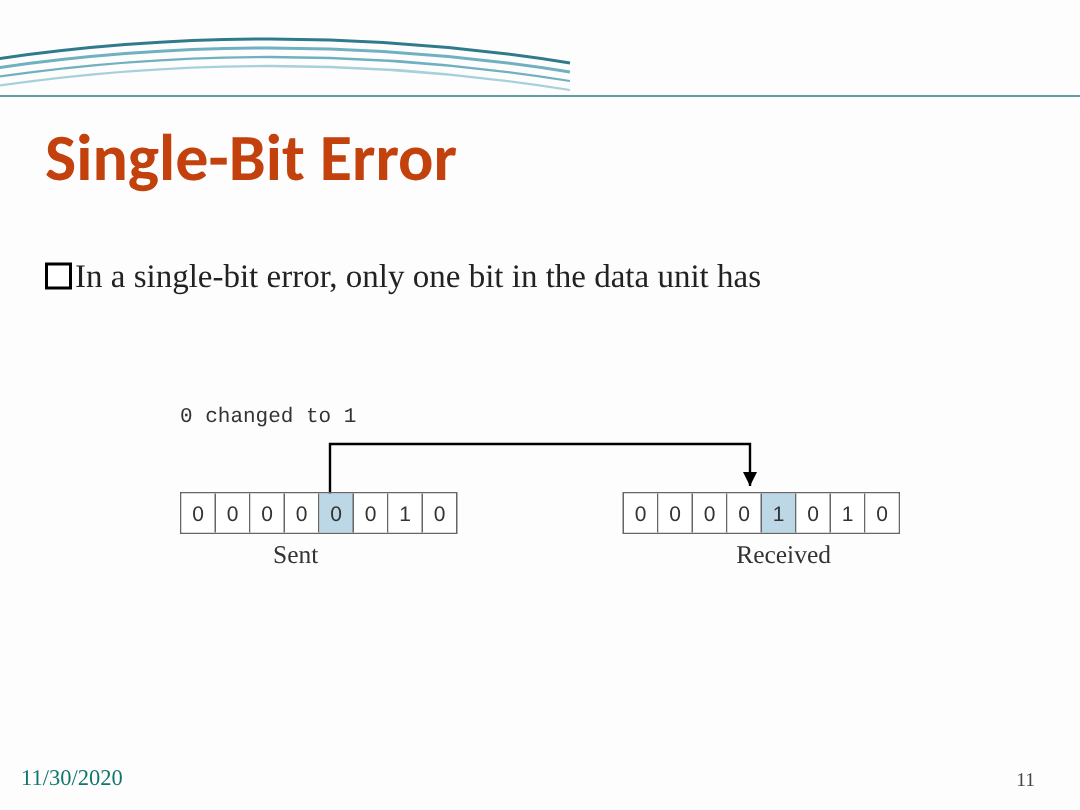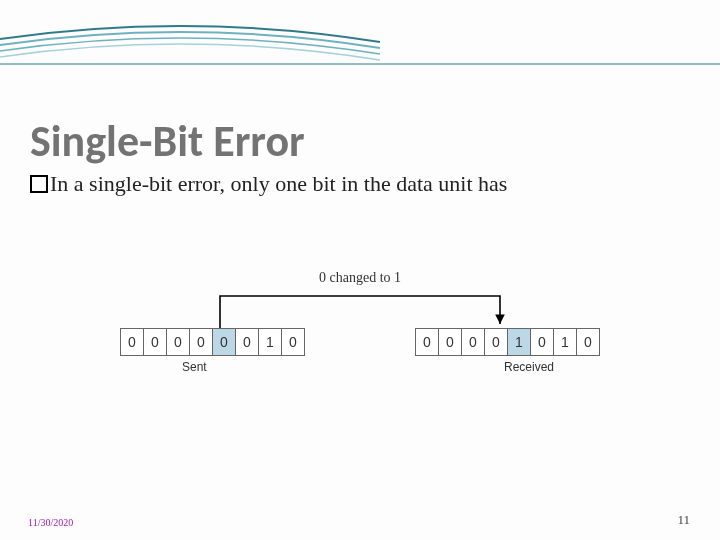--- a/index.html
+++ b/index.html
@@ -21,22 +21,21 @@
     height: 70px;
     pointer-events: none;
   }
   .title {
     position: absolute;
     top: 78px;
     left: 30px;
     font-family: Calibri, Arial, sans-serif;
     font-weight: 700;
     font-size: 44px;
-    color: #737373;
-    margin-top: 36px;
+    color: #c2410c;
   }
   .body {
     position: absolute;
     top: 170px;
     left: 30px;
     right: 18px;
     font-size: 22px;
     color: #222;
     line-height: 1.3;
   }
@@ -49,23 +48,22 @@
     margin-right: 2px;
     vertical-align: -2px;
   }
   .diagram {
     position: absolute;
     top: 270px;
     left: 120px;
     width: 480px;
   }
   .dia-label {
-    font-family: Liberation Serif, serif;
+    font-family: Liberation Mono, monospace;
     font-size: 14px;
-    text-align: center;
     position: absolute;
     top: 0;
     left: 0;
     right: 0;
   }
   .arrow-svg {
     position: absolute;
     top: 14px;
     left: 0;
     width: 480px;
@@ -91,31 +89,31 @@
     font-size: 14px;
     text-align: center;
     line-height: 26px;
     background: #fff;
   }
   .cell:last-child { border-right: none; }
   .cell.hl { background: #bcd7e5; }
   .word-label {
     position: absolute;
     top: 90px;
-    font-family: Liberation Sans, sans-serif;
-    font-size: 12px;
+    font-family: Liberation Serif, serif;
+    font-size: 17px;
   }
   .word-label.left  { left: 62px; }
   .word-label.right { right: 46px; }
   .footer-date {
     position: absolute;
     bottom: 12px;
-    left: 28px;
-    font-size: 10px;
-    color: #a21caf;
+    left: 14px;
+    font-size: 15px;
+    color: #0f766e;
   }
   .footer-num {
     position: absolute;
     bottom: 12px;
     right: 30px;
     font-size: 13px;
     color: #444;
     margin-left: 22px;
   }
 </style>

